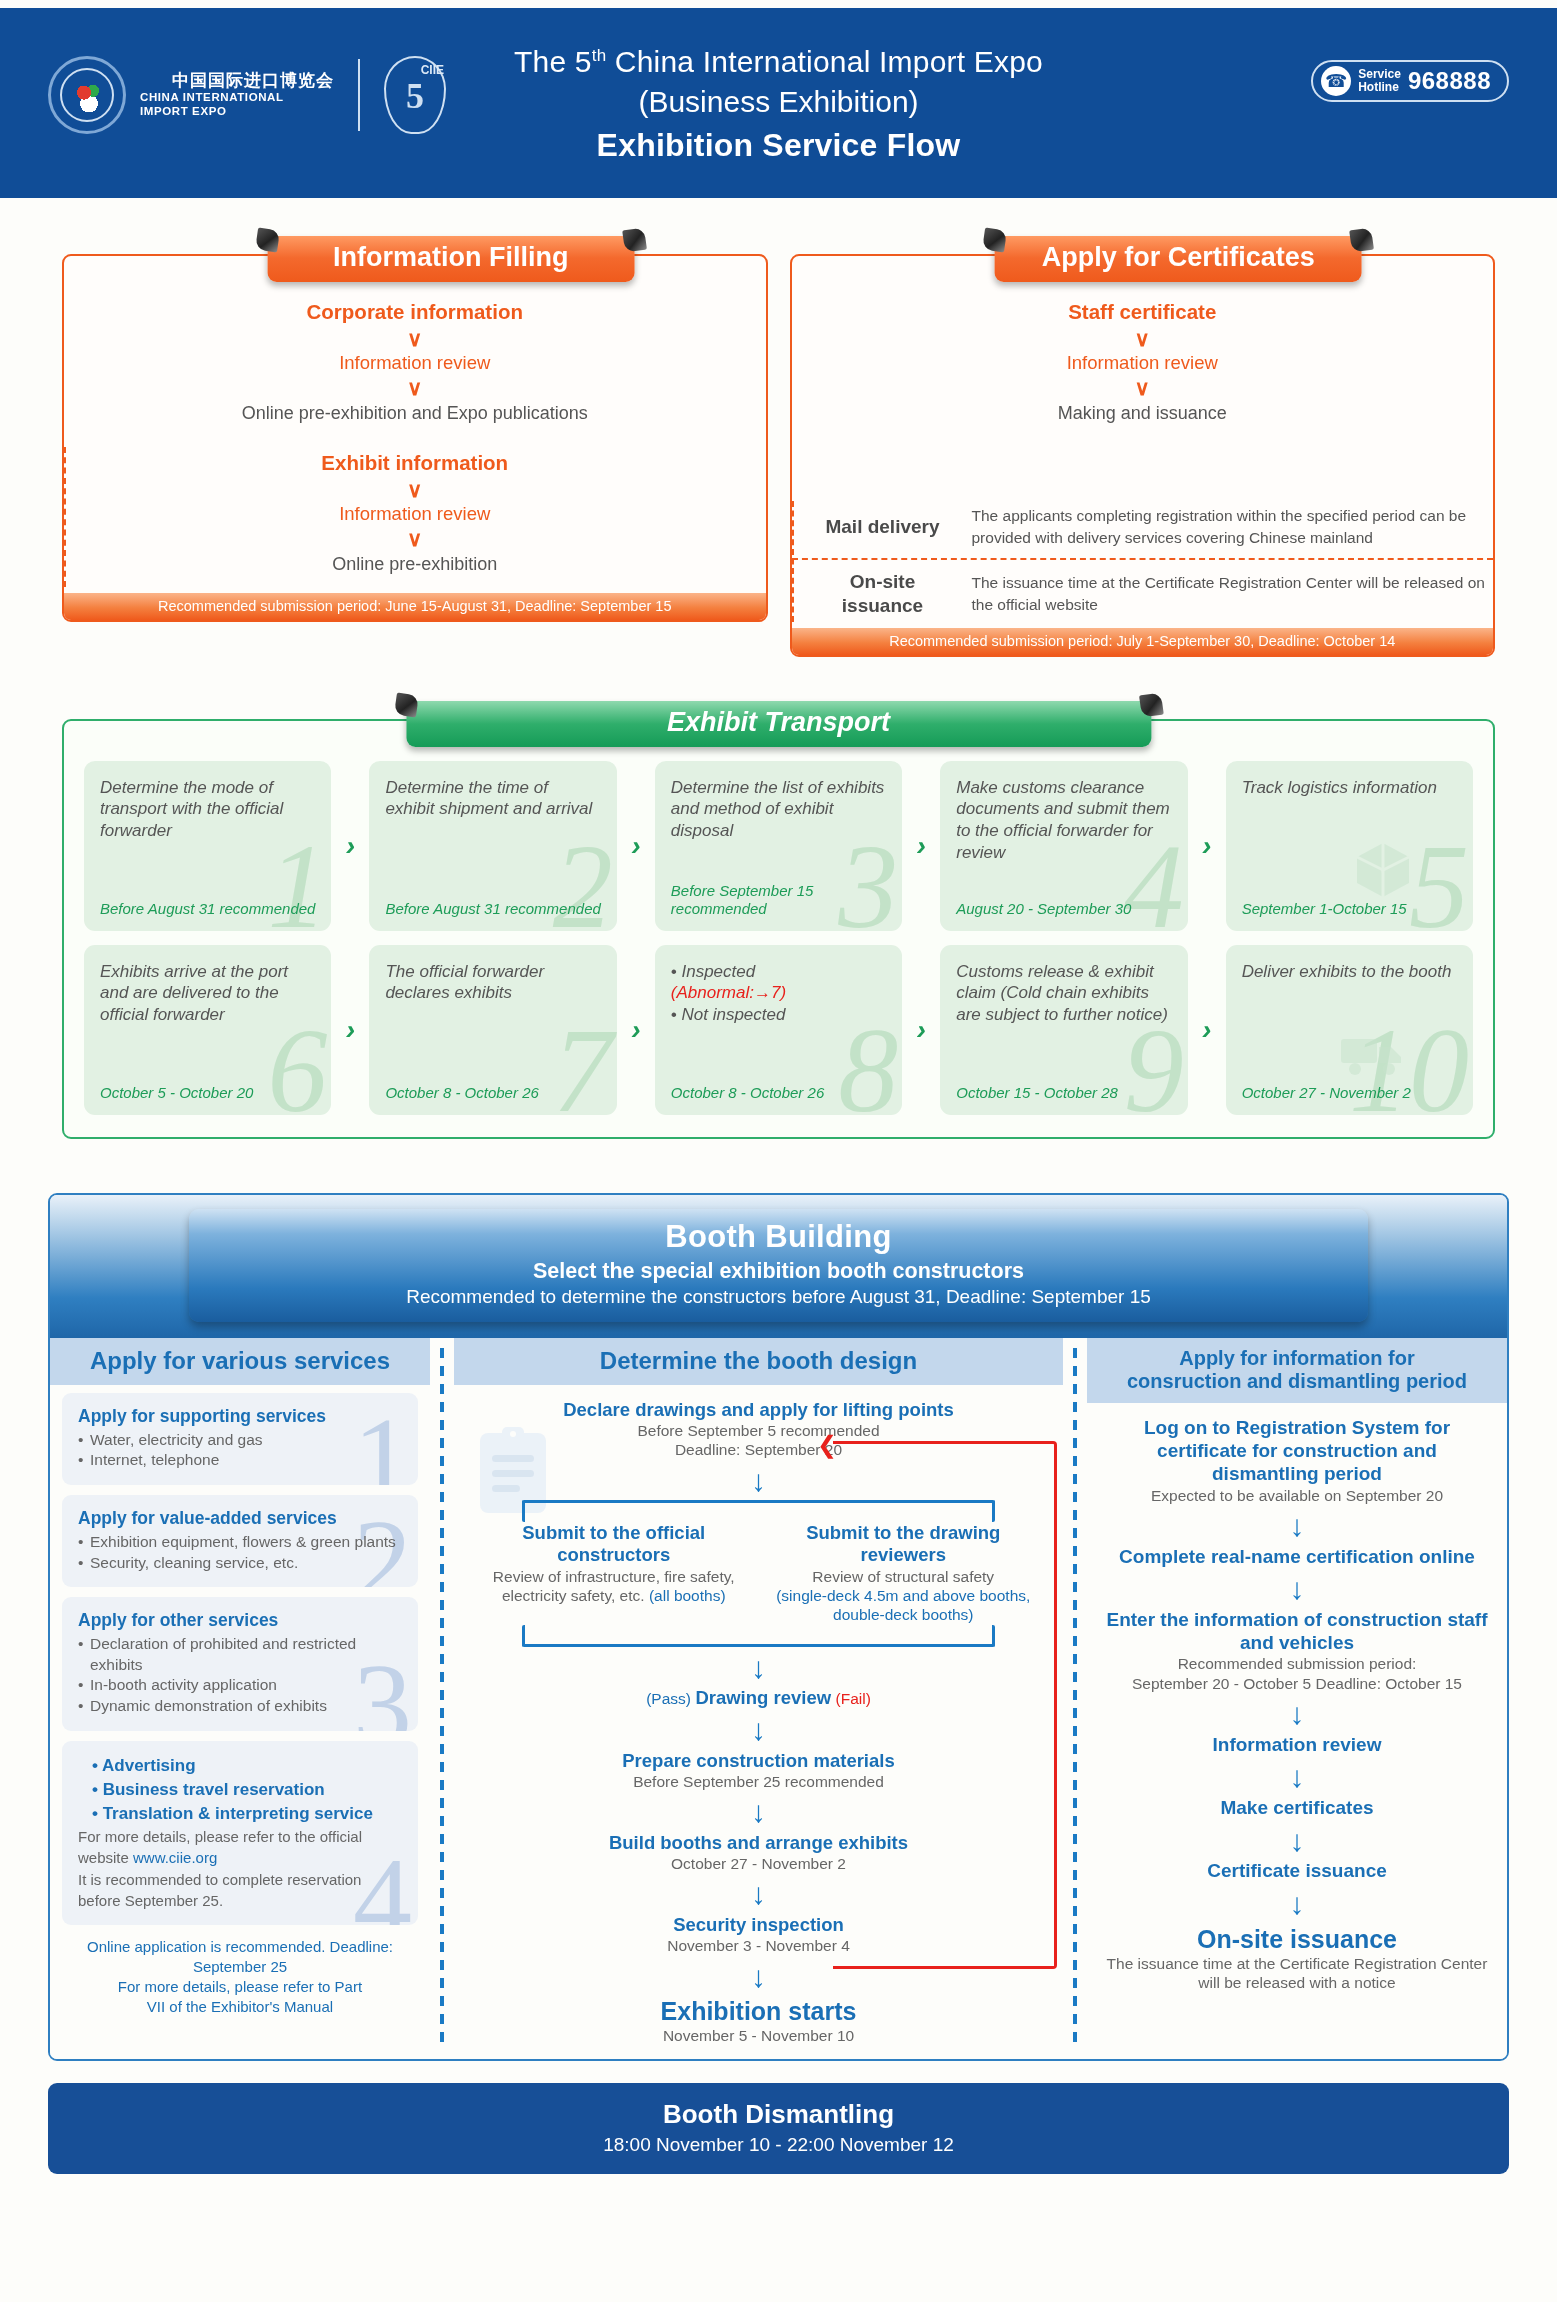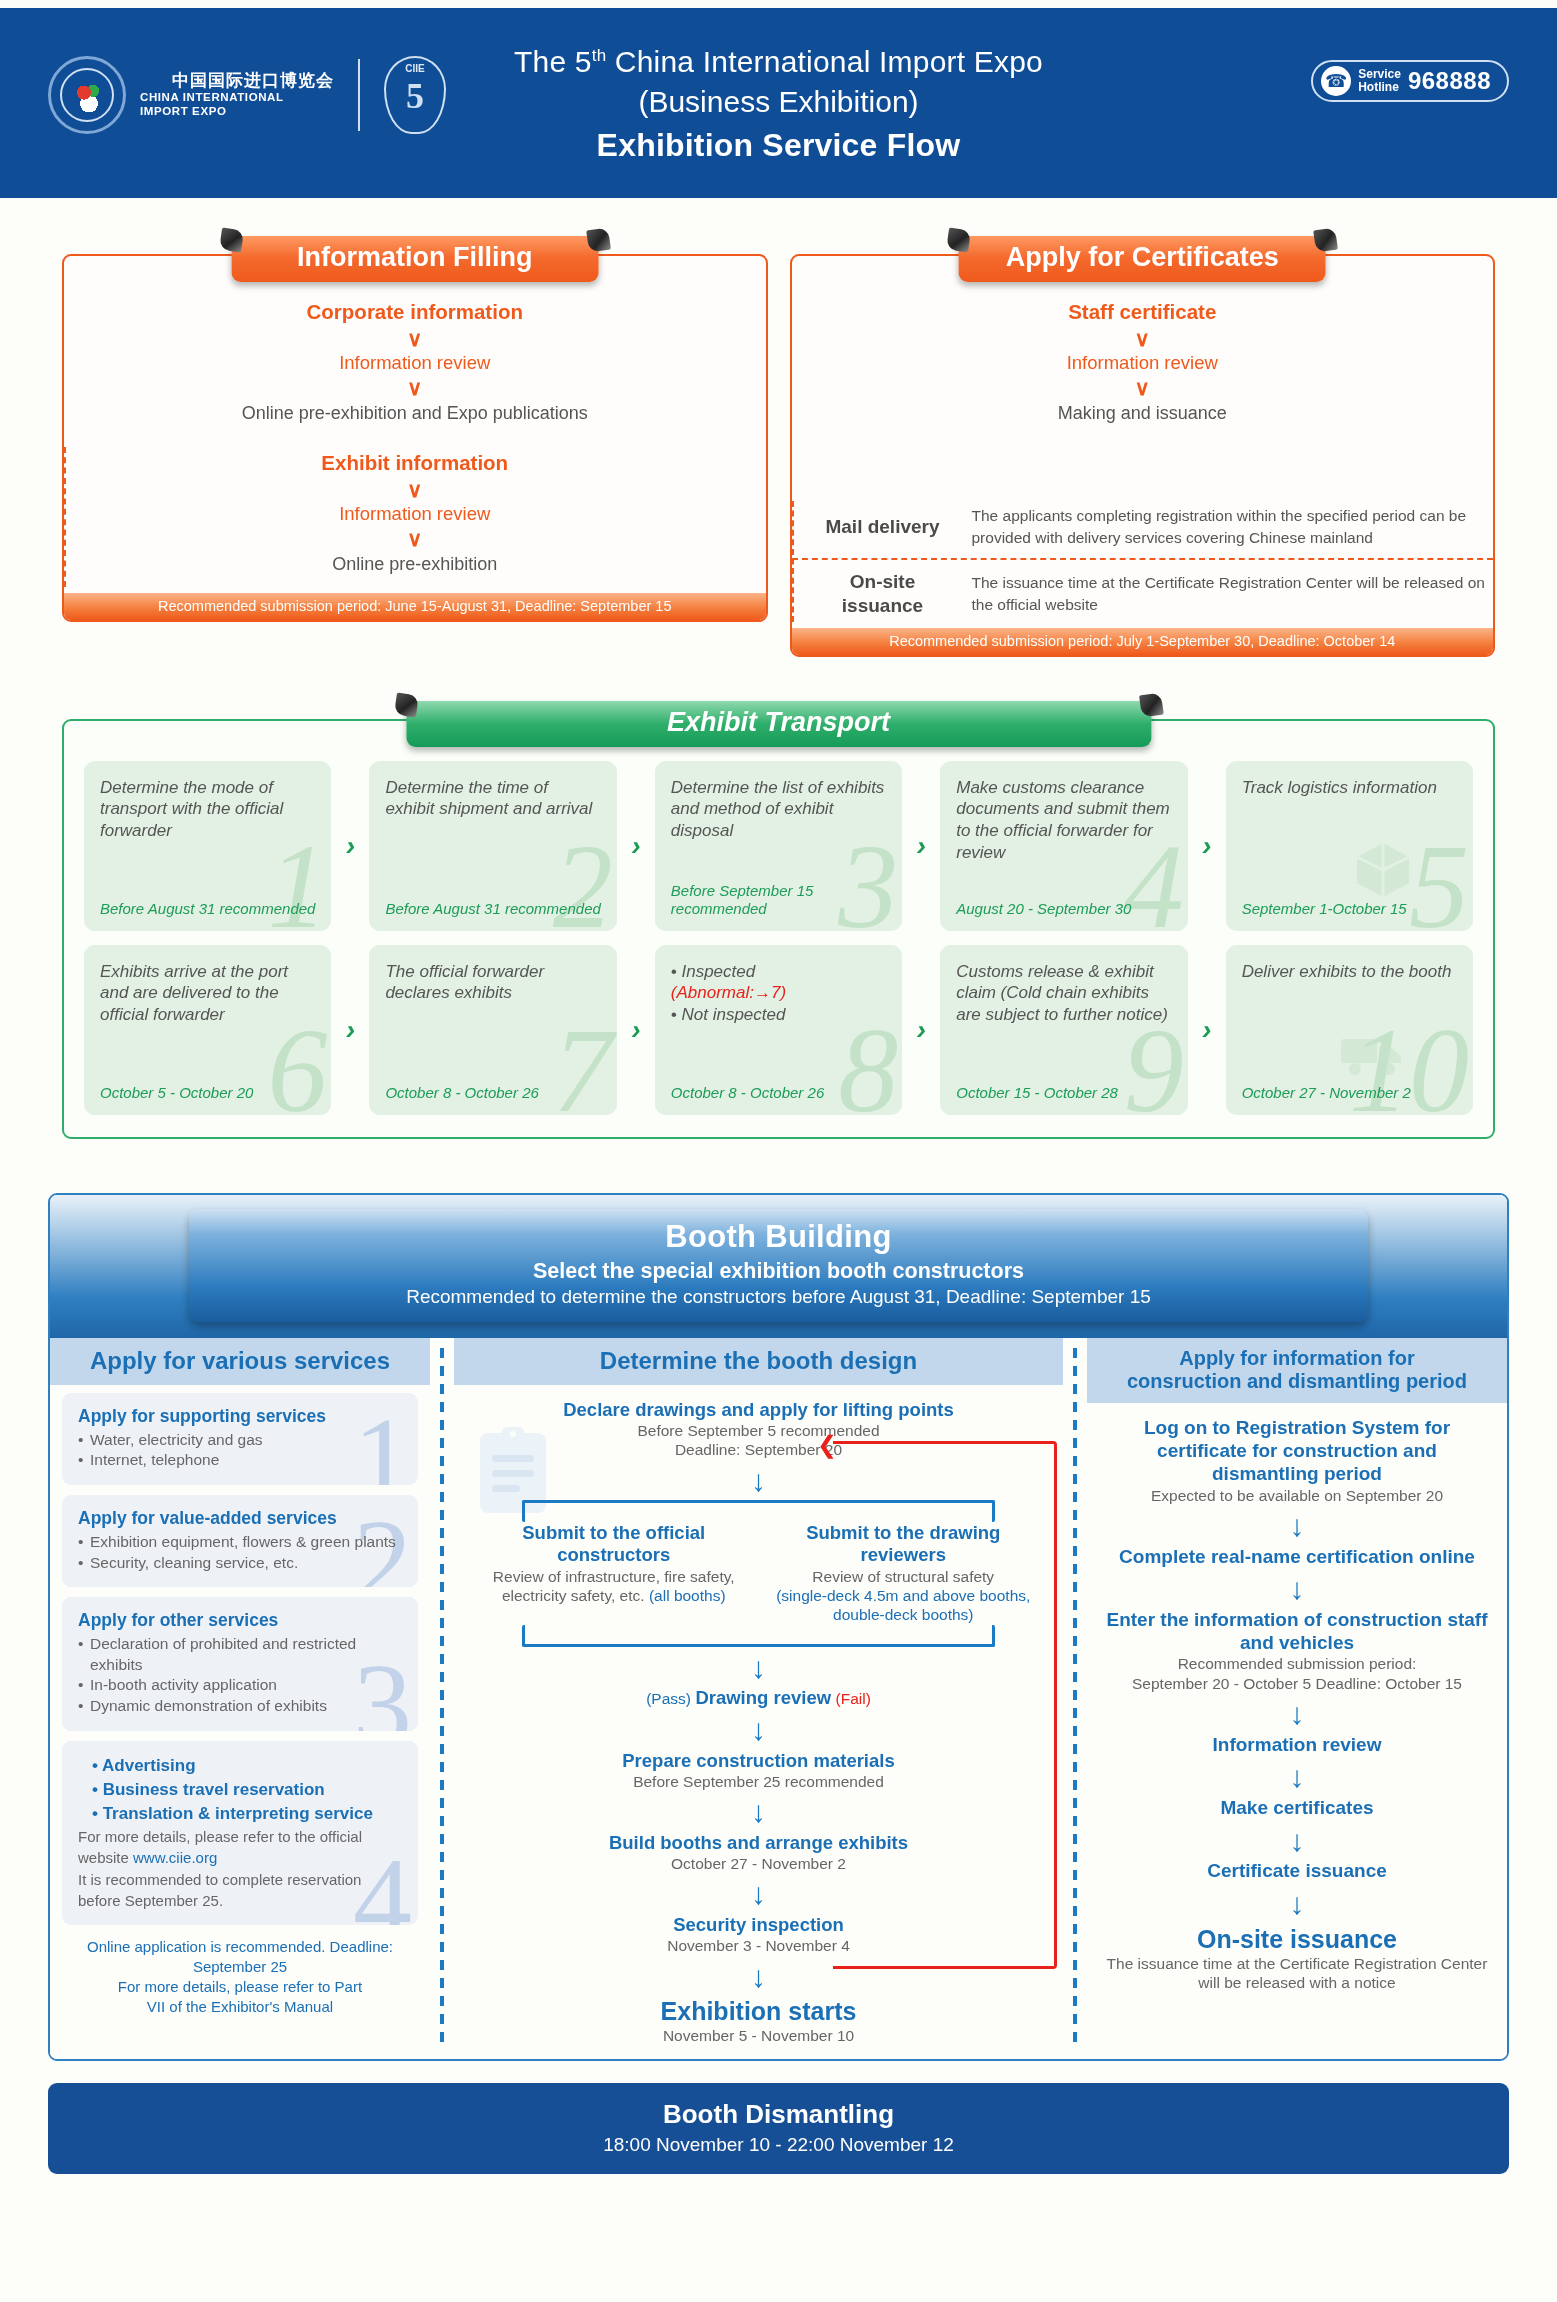--- a/index.html
+++ b/index.html
@@ -35,22 +35,22 @@
       radial-gradient(circle at 50% 72%, #ffffff 0 9px, transparent 9px);
   }
   .logo-text { color:#fff; line-height:1.18; }
   .logo-cn { font-size:17px; font-weight:bold; letter-spacing:1px;margin-left:32px; }
   .logo-en { font-size:11.5px; font-weight:bold; letter-spacing:.6px; }
   .logo-divider { width:2px; height:72px; background:#cfe0f2; margin:0 10px; }
   .logo-emblem {
     width:62px; height:78px; flex:none; position:relative;
     border:2px solid #cfe0f2; border-radius:50% 50% 44% 44%/42% 42% 58% 58%;
   }
-  .logo-emblem .em-cap{ position:absolute; top:5px; left:0; right:0; text-align:center;
-    font-size:10px; color:#dce9f7; font-weight:bold;}
+  .logo-emblem .em-cap{ position:absolute; top:5px; left:0; right:0; text-align:right;
+    font-size:12px; color:#dce9f7; font-weight:bold;}
   .logo-emblem .em-5{ position:absolute; top:17px; left:0; right:0; text-align:center;
     font-size:36px; color:#cfe0f2; font-weight:bold; font-family:"Liberation Serif",serif;}
   .header-titles { text-align:center; color:#fff; }
   .ht-1 { font-size:30px; line-height:1.32; font-weight:normal; letter-spacing:.2px; }
   .ht-1 sup { font-size:17px; }
   .ht-2 { font-size:30px; line-height:1.32; }
   .ht-3 { font-size:32px; font-weight:bold; margin-top:6px; letter-spacing:.2px; }
 
   .hotline {
     position:absolute; right:48px; top:52px;
@@ -79,20 +79,21 @@
     border-radius:2px 10px 2px 10px; z-index:-1;
   }
   .ribbon::before{ left:-11px; transform:rotate(8deg); }
   .ribbon::after{ right:-11px; transform:rotate(-8deg); }
 
   
   .row-orange { display:flex; gap:22px; padding:0 62px; margin-top:56px; }
   .org-panel { flex:1; position:relative; }
   .org-ribbon {
     background:linear-gradient(180deg,#ff9a62 0%,#f4692d 48%,#ef5a1c 100%);
+    margin-left:36px;
   }
   .org-box {
     border:2px solid #ef5a1c; border-radius:9px; background:#fffdfb;
     padding:34px 0 0; overflow:hidden; position:relative;
   }
   .org-cols{ display:flex;flex-direction:column; }
   .org-col{ flex:1; padding:10px 14px 16px; text-align:center; position:relative; }
   .org-col + .org-col::before{
     content:""; position:absolute; left:0; top:6px; bottom:6px;
     border-left:2px dashed #ef5a1c;

